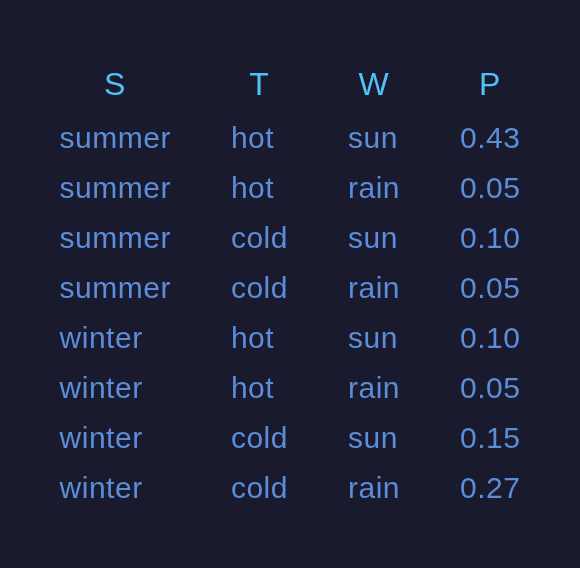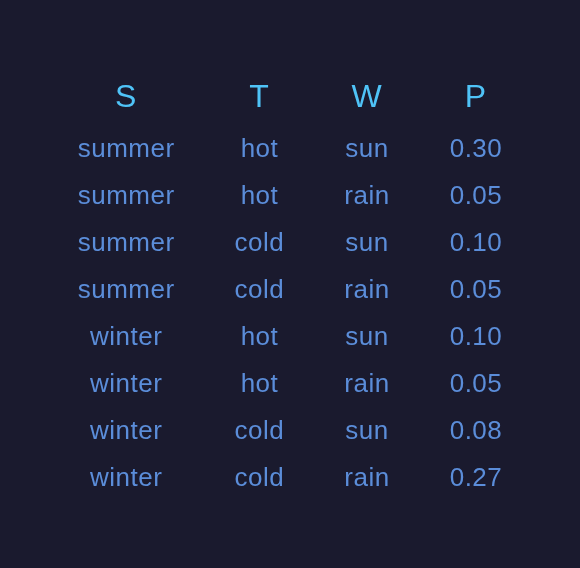--- a/index.html
+++ b/index.html
@@ -37,23 +37,22 @@
       color: #4fc3f7;
       font-size: 32px;
       font-weight: 500;
       text-align: center;
       padding: 10px 30px;
       letter-spacing: 1px;
     }
 
     td {
       color: #5b8dd9;
-      font-size: 26px;
+      font-size: 30px;
       font-weight: 400;
-      text-align: center;
       padding: 8px 30px;
       letter-spacing: 0.5px;
     }
 
     tr:nth-child(odd) td {
       
     }
   </style>
 </head>
 <body>
@@ -66,21 +65,21 @@
         <th>T</th>
         <th>W</th>
         <th>P</th>
       </tr>
     </thead>
     <tbody id="table-body">
     <tr>
           <td>summer</td>
           <td>hot</td>
           <td>sun</td>
-          <td>0.30</td>
+          <td>0.43</td>
         </tr>
         <tr>
           <td>summer</td>
           <td>hot</td>
           <td>rain</td>
           <td>0.05</td>
         </tr>
         <tr>
           <td>summer</td>
           <td>cold</td>
@@ -102,21 +101,21 @@
         <tr>
           <td>winter</td>
           <td>hot</td>
           <td>rain</td>
           <td>0.05</td>
         </tr>
         <tr>
           <td>winter</td>
           <td>cold</td>
           <td>sun</td>
-          <td>0.08</td>
+          <td>0.15</td>
         </tr>
         <tr>
           <td>winter</td>
           <td>cold</td>
           <td>rain</td>
           <td>0.27</td>
         </tr>
       </tbody>
   </table>
 </div>

